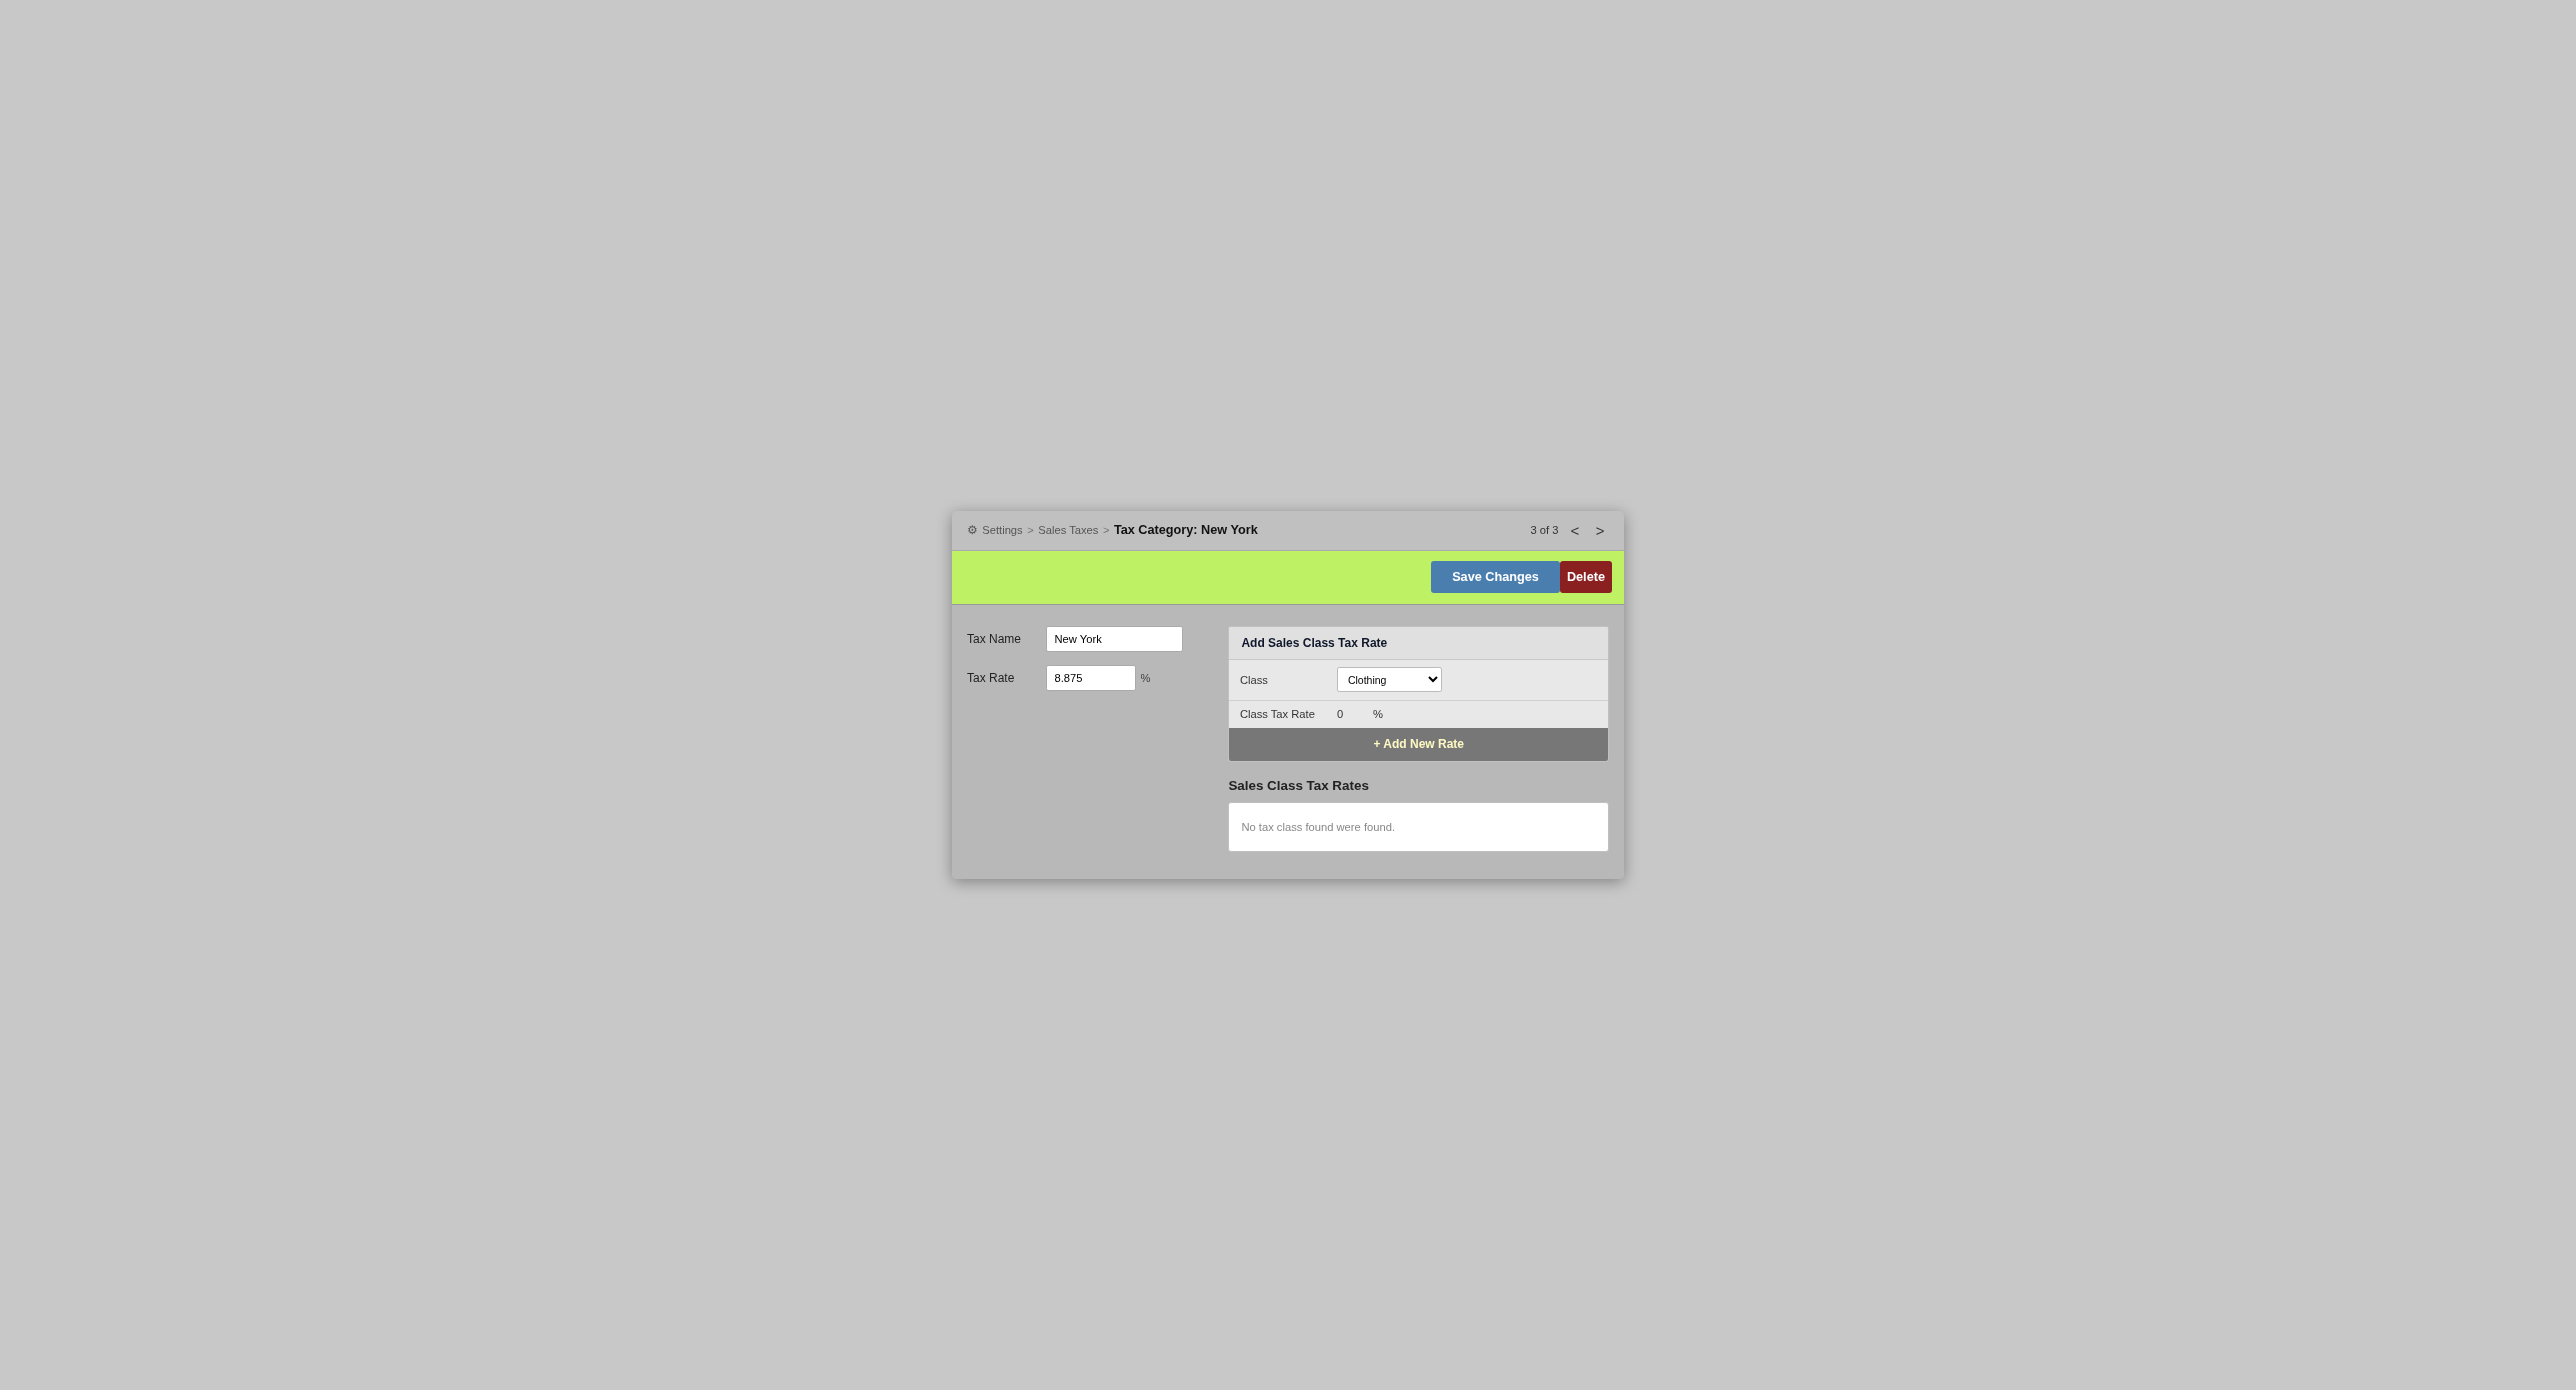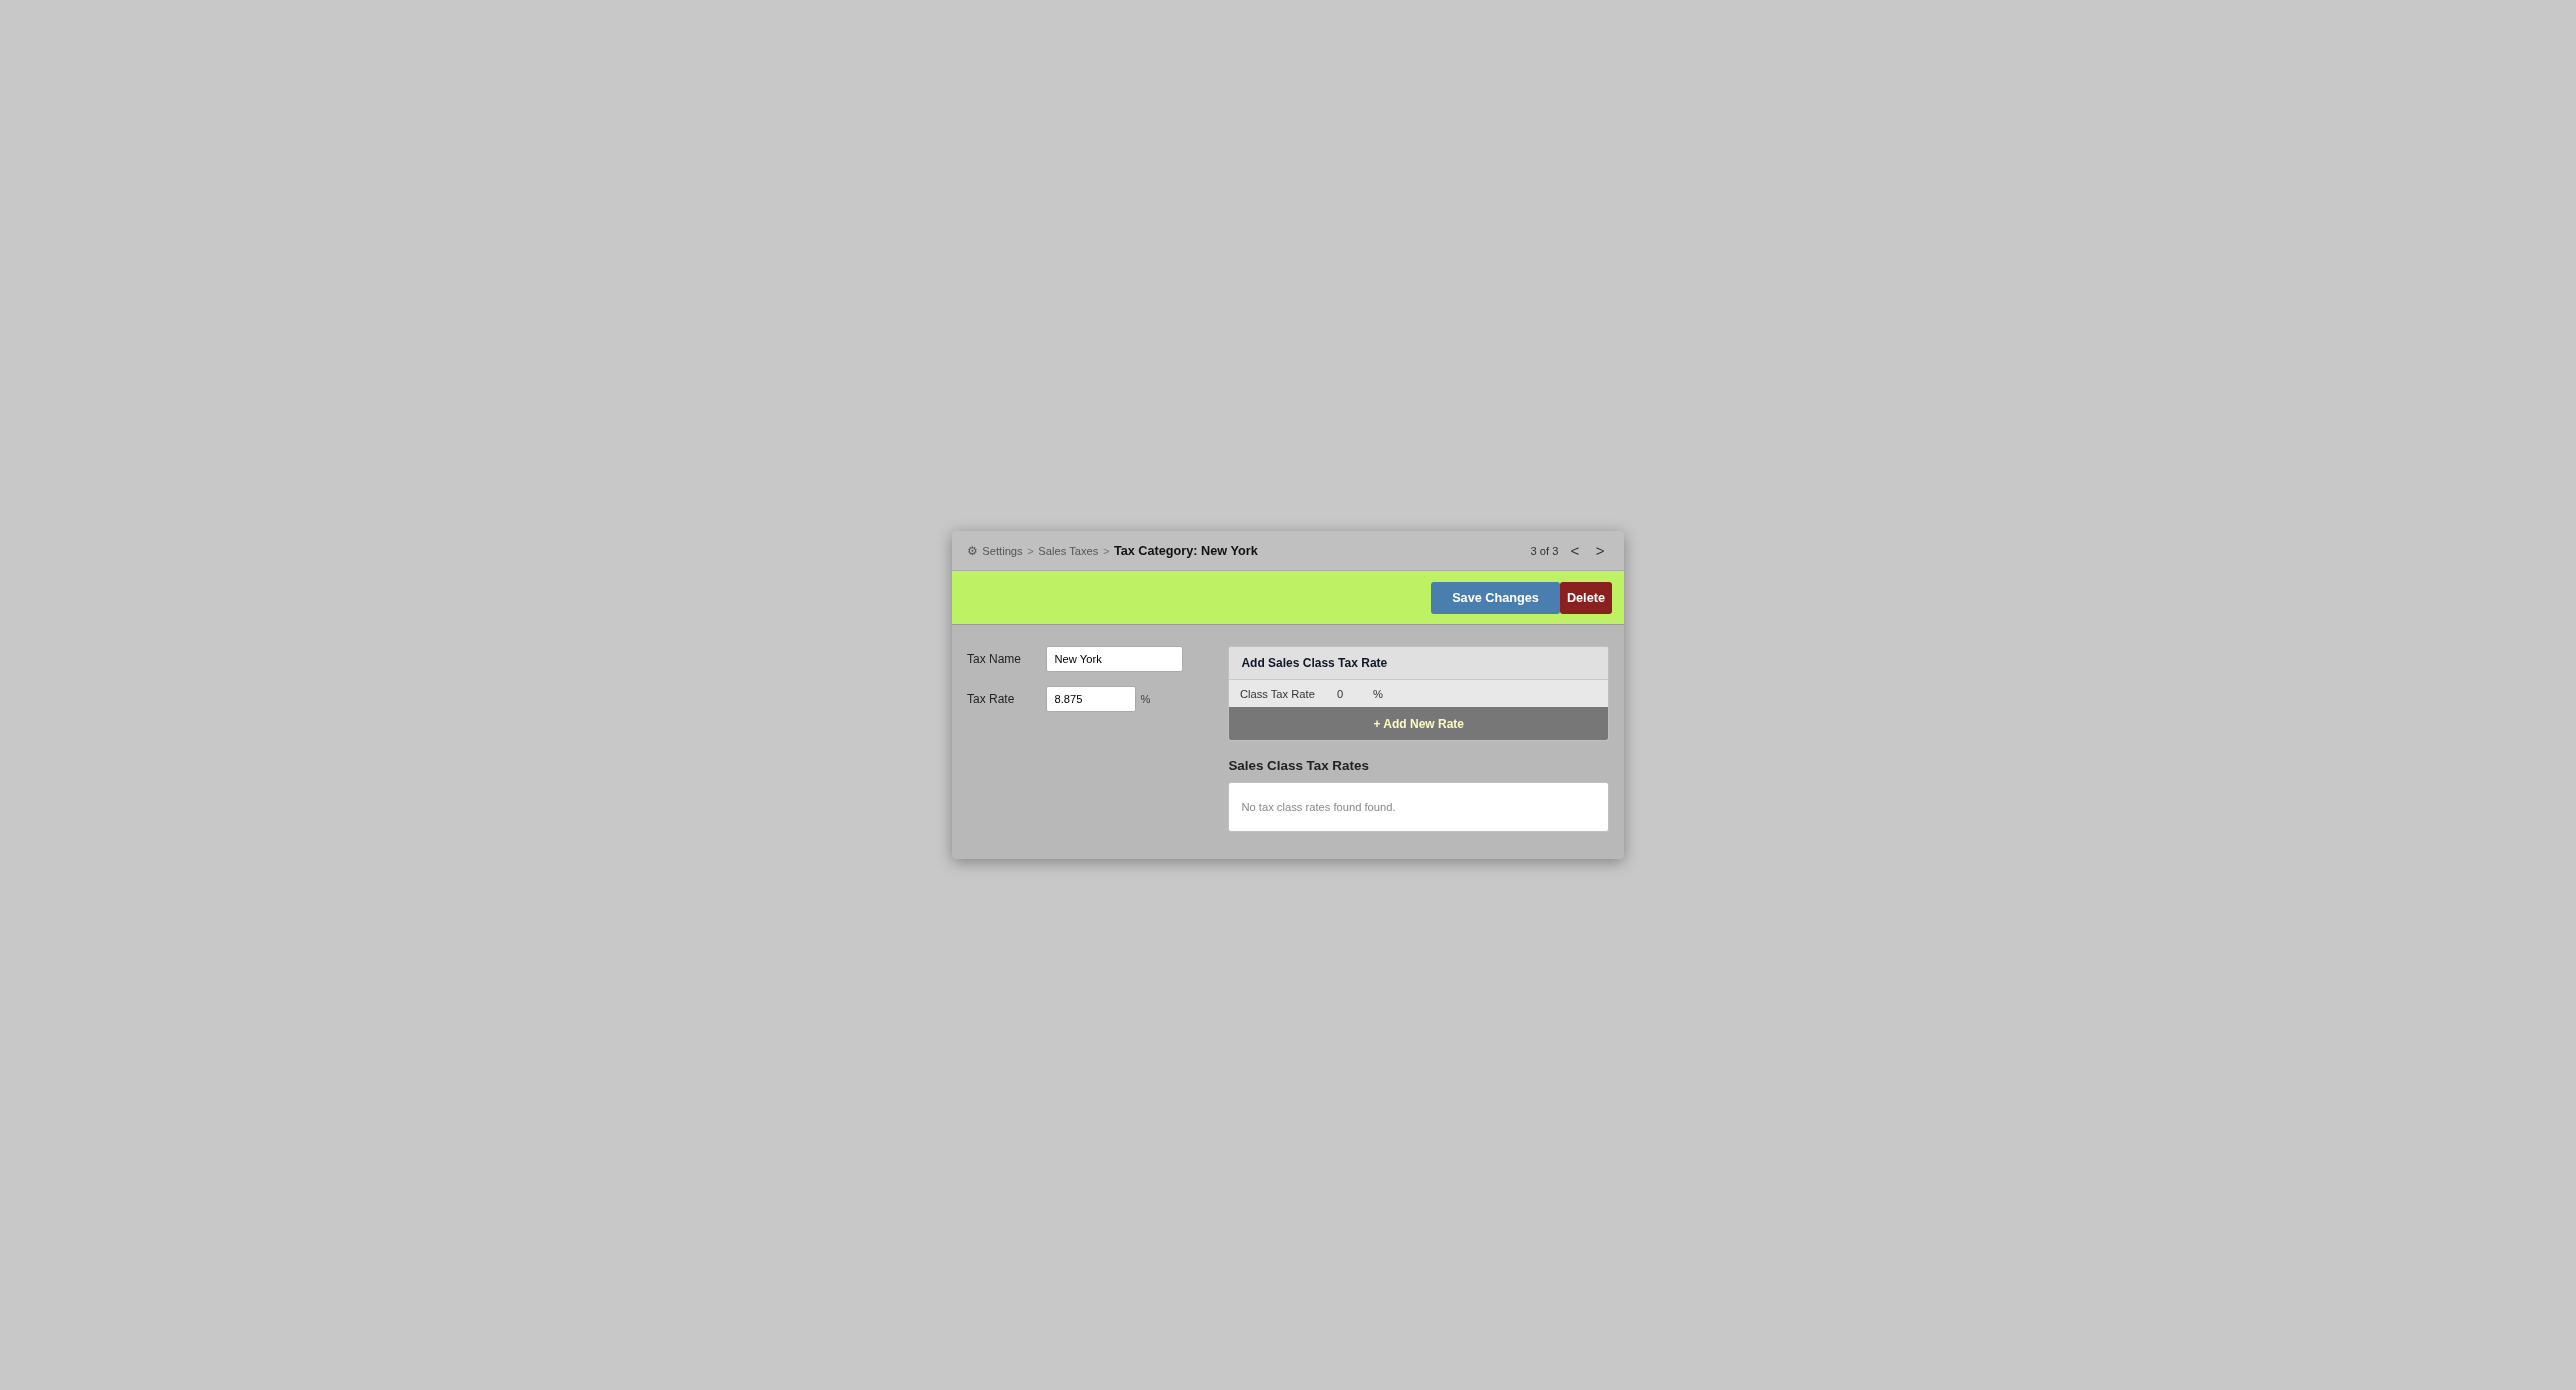--- a/index.html
+++ b/index.html
@@ -312,38 +312,49 @@
         </div>
       </div>
     </div>
 
     <div class="right-panel">
 
       <div class="add-rate-box">
         <div class="add-rate-header">Add Sales Class Tax Rate</div>
         <table class="rate-table">
           <tbody>
+            <tr>
+              <td>Class</td>
+              <td>
+                <select class="class-select">
+                  <option>Clothing</option>
+                  <option>Food</option>
+                  <option>Medicine</option>
+                  <option>Other</option>
+                </select>
+              </td>
+            </tr>
             <tr class="class-tax-row">
               <td>Class Tax Rate</td>
               <td>
                 <div class="class-tax-value">
                   <input class="class-tax-input" type="text" value="0" style="">
                   <span>%</span>
                 </div>
               </td>
             </tr>
           </tbody>
         </table>
         <button class="btn-add-rate">+ Add New Rate</button>
       </div>
 
       <div class="sales-class-section">
         <div class="sales-class-title">Sales Class Tax Rates</div>
         <div class="no-rates-box">
-          <span>No tax class rates found found.</span>
+          <span>No tax class found were found.</span>
         </div>
       </div>
 
     </div>
   </div>
 
 </div>
 
 
 </body></html>

